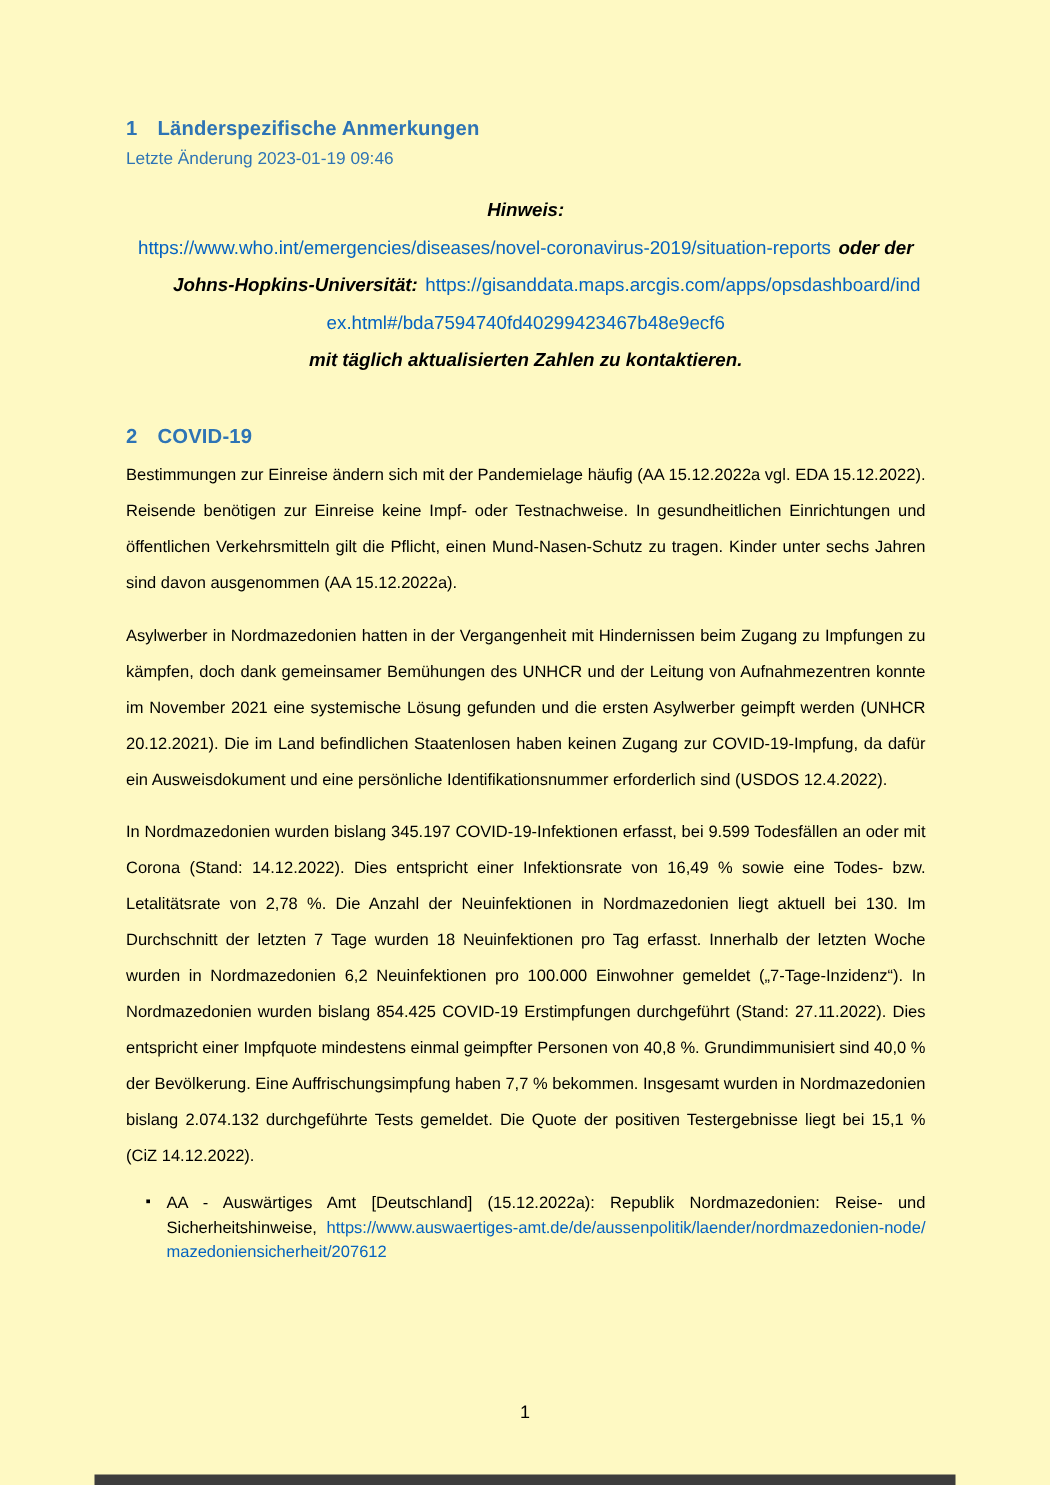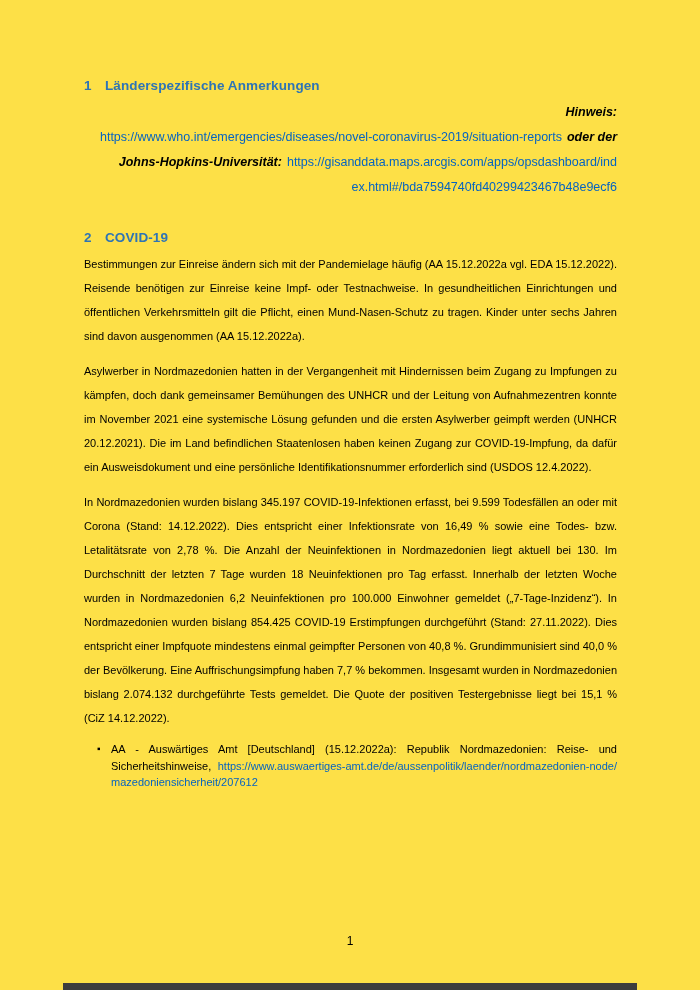--- a/index.html
+++ b/index.html
@@ -1,19 +1,19 @@
 <!DOCTYPE html>
 <html lang="de"><head>
 <meta charset="utf-8">
 <style>
   html,body { margin:0; padding:0; background:#ffffff; }
   .page {
     position:relative;
     width:700px; height:990px;
-    background:#fde047;
+    background:#fef9c3;
     font-family:"Liberation Sans", sans-serif;
     color:#000000;
     overflow:hidden;
   }
   .content { padding:78px 83px 0 84px; }
 
   .heading {
     color:#2E74B5;
     font-size:13.5px;
     font-weight:bold;
@@ -38,21 +38,21 @@
     text-align:justify;
   }
 
   .para {
     font-size:11px;
     line-height:24px;
     margin:0 0 11px 0;
     text-align:justify;
     hyphens:auto;
   }
-  .plain { text-align:right; }
+  .plain { text-align:center; }
 
   .link { color:#0563C1; text-decoration:none; cursor:pointer; }
   .breakall { word-break:break-all; }
   .who-suffix { margin-left:5px; }
   .jhu-label { margin-right:5px;margin-left:28px; }
 
   .source-item {
     position:relative;
     font-size:11px;
     line-height:16.5px;
@@ -89,28 +89,30 @@
   }
 </style>
 </head>
 <body>
 
 <div class="page">
   <div class="content">
 
     <h2 class="heading"><span class="num">1</span><span>Länderspezifische Anmerkungen</span></h2>
 
+    <p class="lastchange">Letzte Änderung 2023-01-19 09:46</p>
 
     <p class="np bi plain">Hinweis:</p>
 
 
     <p class="np plain"><a class="link">https://www.who.int/emergencies/diseases/novel-coronavirus-2019/situation-reports</a><span class="bi who-suffix">oder der</span></p>
 
     <p class="np plain"><span class="bi jhu-label">Johns-Hopkins-Universität:</span><a class="link breakall">https://gisanddata.maps.arcgis.com/apps/opsdashboard/index.html#/bda7594740fd40299423467b48e9ecf6</a></p>
 
+    <p class="np bi plain">mit täglich aktualisierten Zahlen zu kontaktieren.</p>
 
     <h2 class="heading gap-top"><span class="num">2</span><span>COVID-19</span></h2>
 
 
     <p class="para">Bestimmungen zur Einreise ändern sich mit der Pandemielage häufig (AA 15.12.2022a vgl. EDA 15.12.2022). Reisende benötigen zur Einreise keine Impf- oder Testnachweise. In gesundheitlichen Einrichtungen und öffentlichen Verkehrsmitteln gilt die Pflicht, einen Mund-Nasen-Schutz zu tragen. Kinder unter sechs Jahren sind davon ausgenommen (AA 15.12.2022a).</p>
 
     <p class="para">Asylwerber in Nordmazedonien hatten in der Vergangenheit mit Hindernissen beim Zugang zu Impfungen zu kämpfen, doch dank gemeinsamer Bemühungen des UNHCR und der Leitung von Aufnahmezentren konnte im November 2021 eine systemische Lösung gefunden und die ersten Asylwerber geimpft werden (UNHCR 20.12.2021). Die im Land befindlichen Staatenlosen haben keinen Zugang zur COVID-19-Impfung, da dafür ein Ausweisdokument und eine persönliche Identifikationsnummer erforderlich sind (USDOS 12.4.2022).</p>
 
     <p class="para">In Nordmazedonien wurden bislang 345.197 COVID-19-Infektionen erfasst, bei 9.599 Todesfällen an oder mit Corona (Stand: 14.12.2022). Dies entspricht einer Infektionsrate von 16,49 % sowie eine Todes- bzw. Letalitätsrate von 2,78 %. Die Anzahl der Neuinfektionen in Nordmazedonien liegt aktuell bei 130. Im Durchschnitt der letzten 7 Tage wurden 18 Neuinfektionen pro Tag erfasst. Innerhalb der letzten Woche wurden in Nordmazedonien 6,2 Neuinfektionen pro 100.000 Einwohner gemeldet („7-Tage-Inzidenz“). In Nordmazedonien wurden bislang 854.425 COVID-19 Erstimpfungen durchgeführt (Stand: 27.11.2022). Dies entspricht einer Impfquote mindestens einmal geimpfter Personen von 40,8 %. Grundimmunisiert sind 40,0 % der Bevölkerung. Eine Auffrischungsimpfung haben 7,7 % bekommen. Insgesamt wurden in Nordmazedonien bislang 2.074.132 durchgeführte Tests gemeldet. Die Quote der positiven Testergebnisse liegt bei 15,1 % (CiZ 14.12.2022).</p>
 

